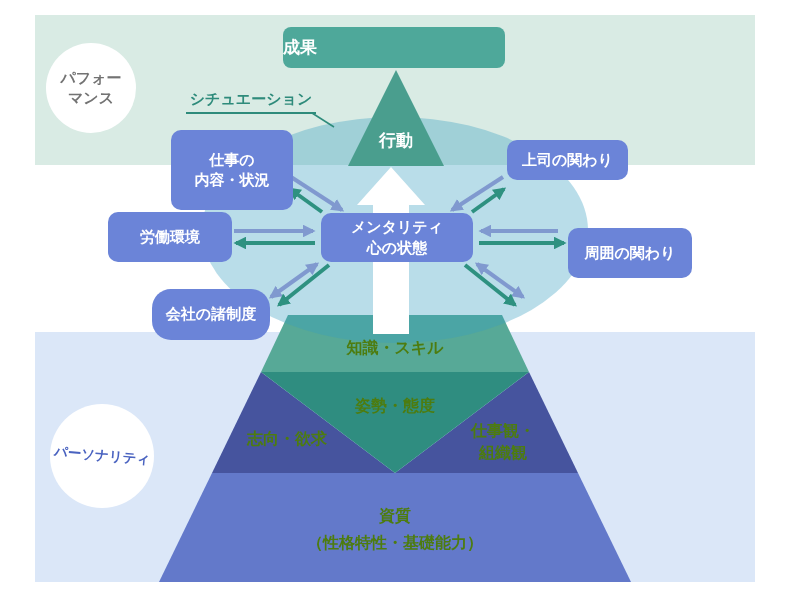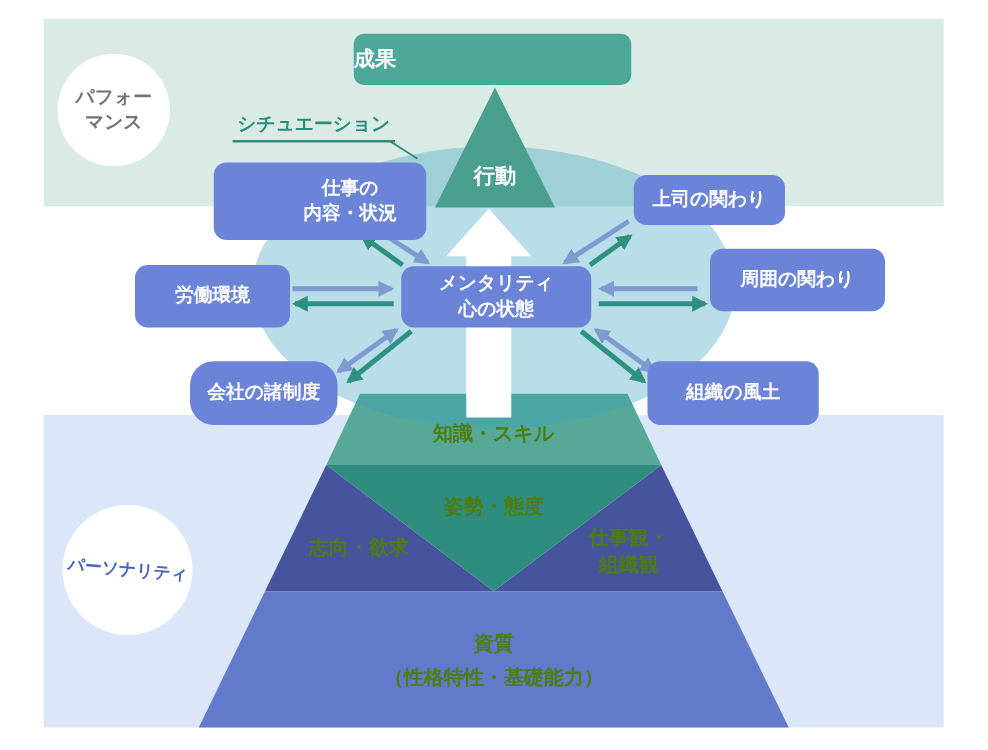--- a/index.html
+++ b/index.html
@@ -29,24 +29,24 @@
   #outcome-box{position:absolute;left:283px;top:27px;width:222px;height:41px;background:#4ea89a;
     border-radius:8px;display:flex;align-items:center;justify-content:flex-start;color:#ffffff;
     font-size:17px;font-weight:700;z-index:5;}
   #behavior-label{left:356px;top:129px;width:80px;color:#ffffff;font-size:17px;}
   #situation-label{left:186px;top:90px;width:130px;color:#2e8b7b;font-size:15px;z-index:6;
     border-bottom:2px solid #2e8b7b;padding-bottom:3px;}
 
   .factor-box{position:absolute;background:#6b84d8;border-radius:10px;color:#ffffff;
     font-size:15px;font-weight:700;display:flex;flex-direction:column;align-items:center;
     justify-content:center;text-align:center;line-height:1.35;z-index:8;}
-  #factor-work{left:171px;top:130px;width:122px;height:62px;padding-left:48px;}
+  #factor-work{left:171px;top:130px;width:122px;height:80px;}
   #factor-boss{left:507px;top:140px;width:121px;height:40px;}
   #factor-env{left:108px;top:212px;width:124px;height:50px;}
-  #factor-peer{left:568px;top:199px;width:140px;height:50px;}
+  #factor-peer{left:568px;top:228px;width:124px;height:50px;}
   #factor-system{left:152px;top:289px;width:118px;height:51px;border-radius:19px;}
   #factor-culture{left:518px;top:289px;width:137px;height:51px;}
   #mentality-box{left:321px;top:213px;width:152px;height:49px;font-size:15px;}
 
   .pyr-label{position:absolute;z-index:9;color:#4d7c0f;font-weight:700;text-align:center;line-height:1.35;}
   #label-knowledge{left:325px;top:337px;width:140px;font-size:16px;}
   #label-attitude{left:325px;top:395px;width:140px;font-size:16px;}
   #label-desire{left:227px;top:428px;width:120px;font-size:16px;}
   #label-workview{left:443px;top:420px;width:120px;font-size:16px;}
   #label-qualities{left:255px;top:502px;width:280px;font-size:16px;line-height:1.7;}
@@ -128,23 +128,20 @@
   </div>
   <div class="factor-box" id="factor-env">
     <span>労働環境</span>
   </div>
   <div class="factor-box" id="factor-peer">
     <span>周囲の関わり</span>
   </div>
   <div class="factor-box" id="factor-system">
     <span>会社の諸制度</span>
   </div>
-  <div class="factor-box" id="factor-culture">
-    <span>組織の風土</span>
-  </div>
 
   <div class="factor-box" id="mentality-box">
     <span>メンタリティ</span>
     <span>心の状態</span>
   </div>
 
   <div class="pyr-label" id="label-knowledge">知識・スキル</div>
   <div class="pyr-label" id="label-attitude">姿勢・態度</div>
   <div class="pyr-label" id="label-desire">志向・欲求</div>
   <div class="pyr-label" id="label-workview">

